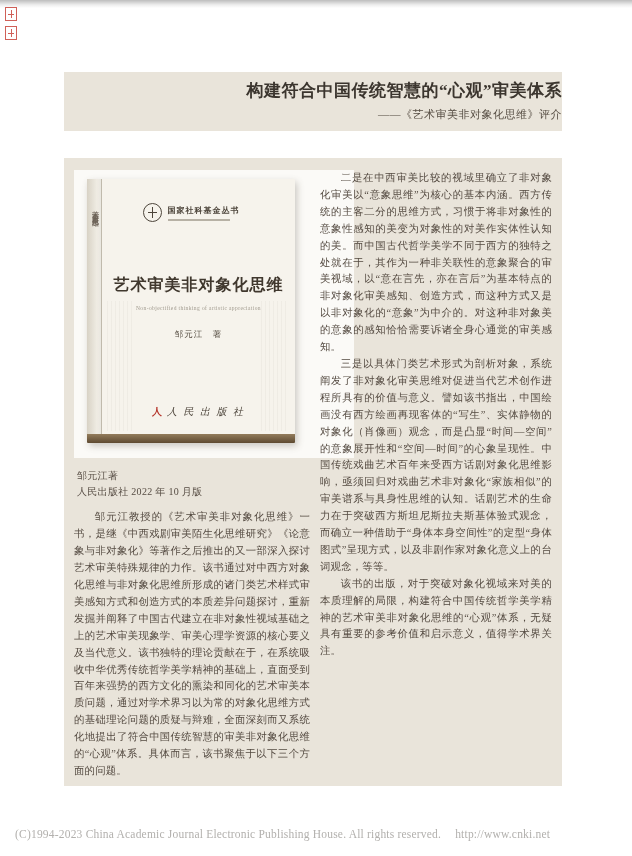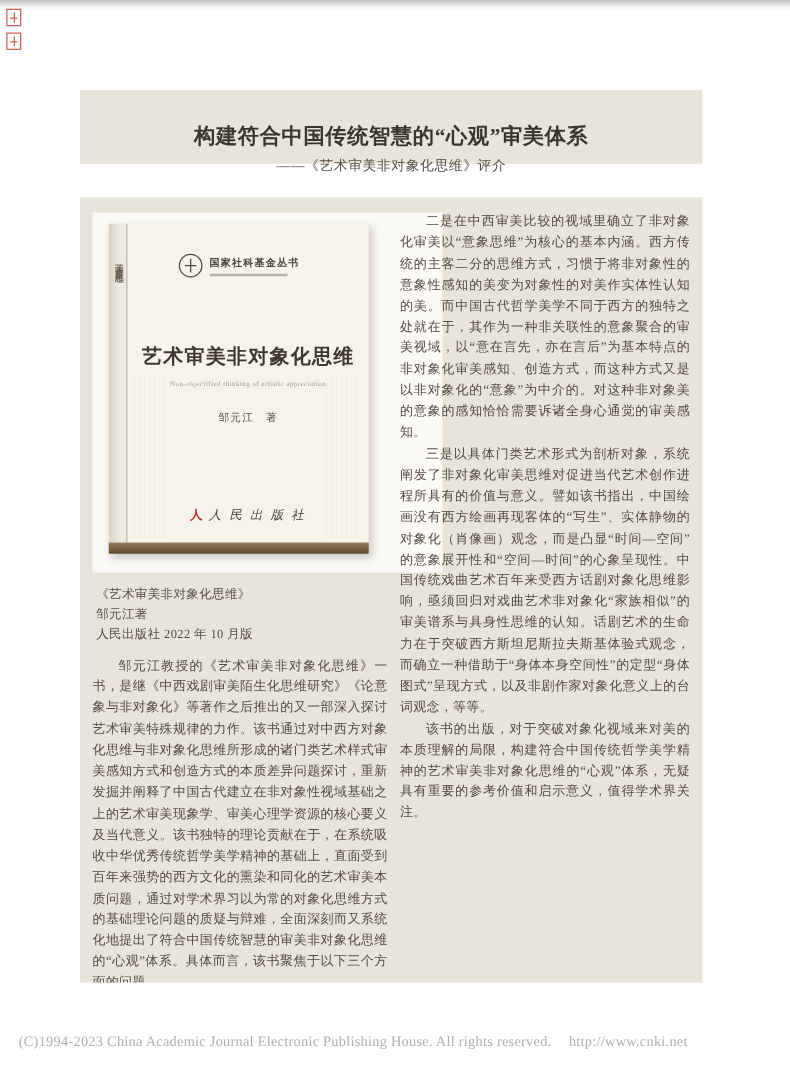--- a/index.html
+++ b/index.html
@@ -12,21 +12,21 @@
     background:linear-gradient(#bdbdbd,#ededed 60%,#ffffff); }
 
   
   .stamp-marks { position:absolute; left:5px; top:7px; opacity:.78; }
   .stamp { width:12px; height:14px; border:1px solid #c3342a; margin-bottom:5px; position:relative; }
   .stamp::before { content:""; position:absolute; left:2px; right:2px; top:6px; border-top:1px solid #c3342a; }
   .stamp::after  { content:""; position:absolute; top:2px; bottom:2px; left:5px; border-left:1px solid #c3342a; }
 
   
   .title-band { position:absolute; left:64px; top:72px; width:498px; height:59px;
-    background:#e9e4da; text-align:center; padding-top:25px; }
+    background:#e9e4da; text-align:right; padding-top:7px; }
   .title-band h1 { font-size:17px; font-weight:700; color:#3b352e; letter-spacing:.5px; }
   .title-band h2 { font-size:11px; font-weight:400; color:#564d43; margin-top:5px; letter-spacing:.5px; }
 
   
   .content { position:absolute; left:64px; top:158px; width:498px; height:628px;
     background:#e9e4da; padding:12px 10px 0 10px; display:flex; gap:10px; overflow:hidden; }
   .col-left  { width:236px; }
   .col-right { width:232px; }
 
   
@@ -113,21 +113,20 @@
           <div class="cover-sub-en">Non-objectified thinking of artistic appreciation</div>
           <div class="cover-author">邹元江　著</div>
           <div class="publisher"><span class="pub-mark">人</span><span>人 民 出 版 社</span></div>
           <div class="stripes l"></div>
           <div class="stripes r"></div>
           <div class="base"></div>
         </div>
       </div>
 
       <div class="caption">
-        <div>《艺术审美非对象化思维》</div>
         <div>邹元江著</div>
         <div>人民出版社 2022 年 10 月版</div>
       </div>
 
       <p class="para indent first">邹元江教授的《艺术审美非对象化思维》一书，是继《中西戏剧审美陌生化思维研究》《论意象与非对象化》等著作之后推出的又一部深入探讨艺术审美特殊规律的力作。该书通过对中西方对象化思维与非对象化思维所形成的诸门类艺术样式审美感知方式和创造方式的本质差异问题探讨，重新发掘并阐释了中国古代建立在非对象性视域基础之上的艺术审美现象学、审美心理学资源的核心要义及当代意义。该书独特的理论贡献在于，在系统吸收中华优秀传统哲学美学精神的基础上，直面受到百年来强势的西方文化的熏染和同化的艺术审美本质问题，通过对学术界习以为常的对象化思维方式的基础理论问题的质疑与辩难，全面深刻而又系统化地提出了符合中国传统智慧的审美非对象化思维的“心观”体系。具体而言，该书聚焦于以下三个方面的问题。</p>
 
     </div>
 
     <div class="col-right">
       <p class="para indent">二是在中西审美比较的视域里确立了非对象化审美以“意象思维”为核心的基本内涵。西方传统的主客二分的思维方式，习惯于将非对象性的意象性感知的美变为对象性的对美作实体性认知的美。而中国古代哲学美学不同于西方的独特之处就在于，其作为一种非关联性的意象聚合的审美视域，以“意在言先，亦在言后”为基本特点的非对象化审美感知、创造方式，而这种方式又是以非对象化的“意象”为中介的。对这种非对象美的意象的感知恰恰需要诉诸全身心通觉的审美感知。</p>

